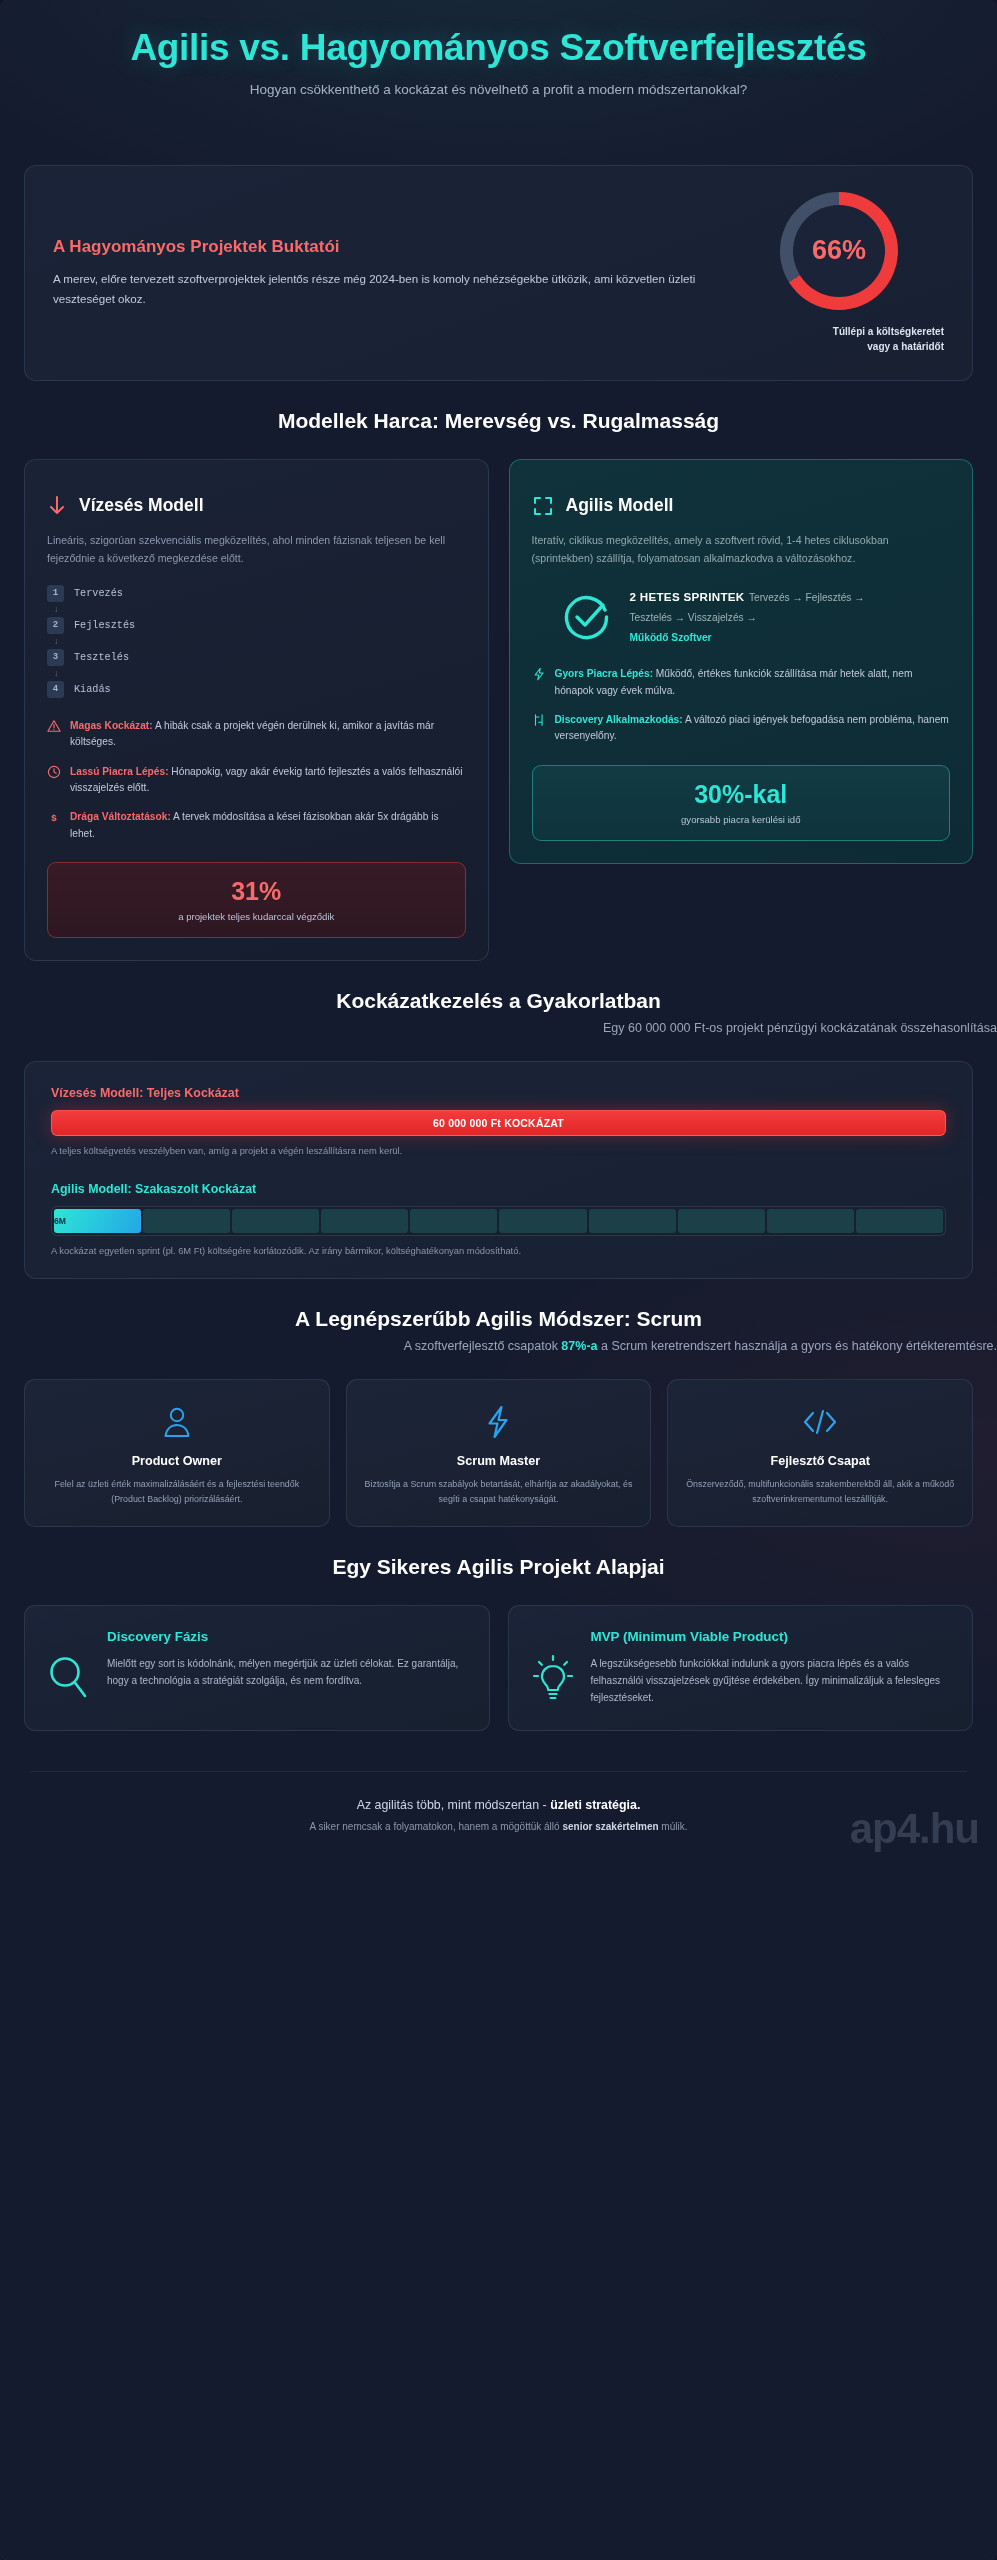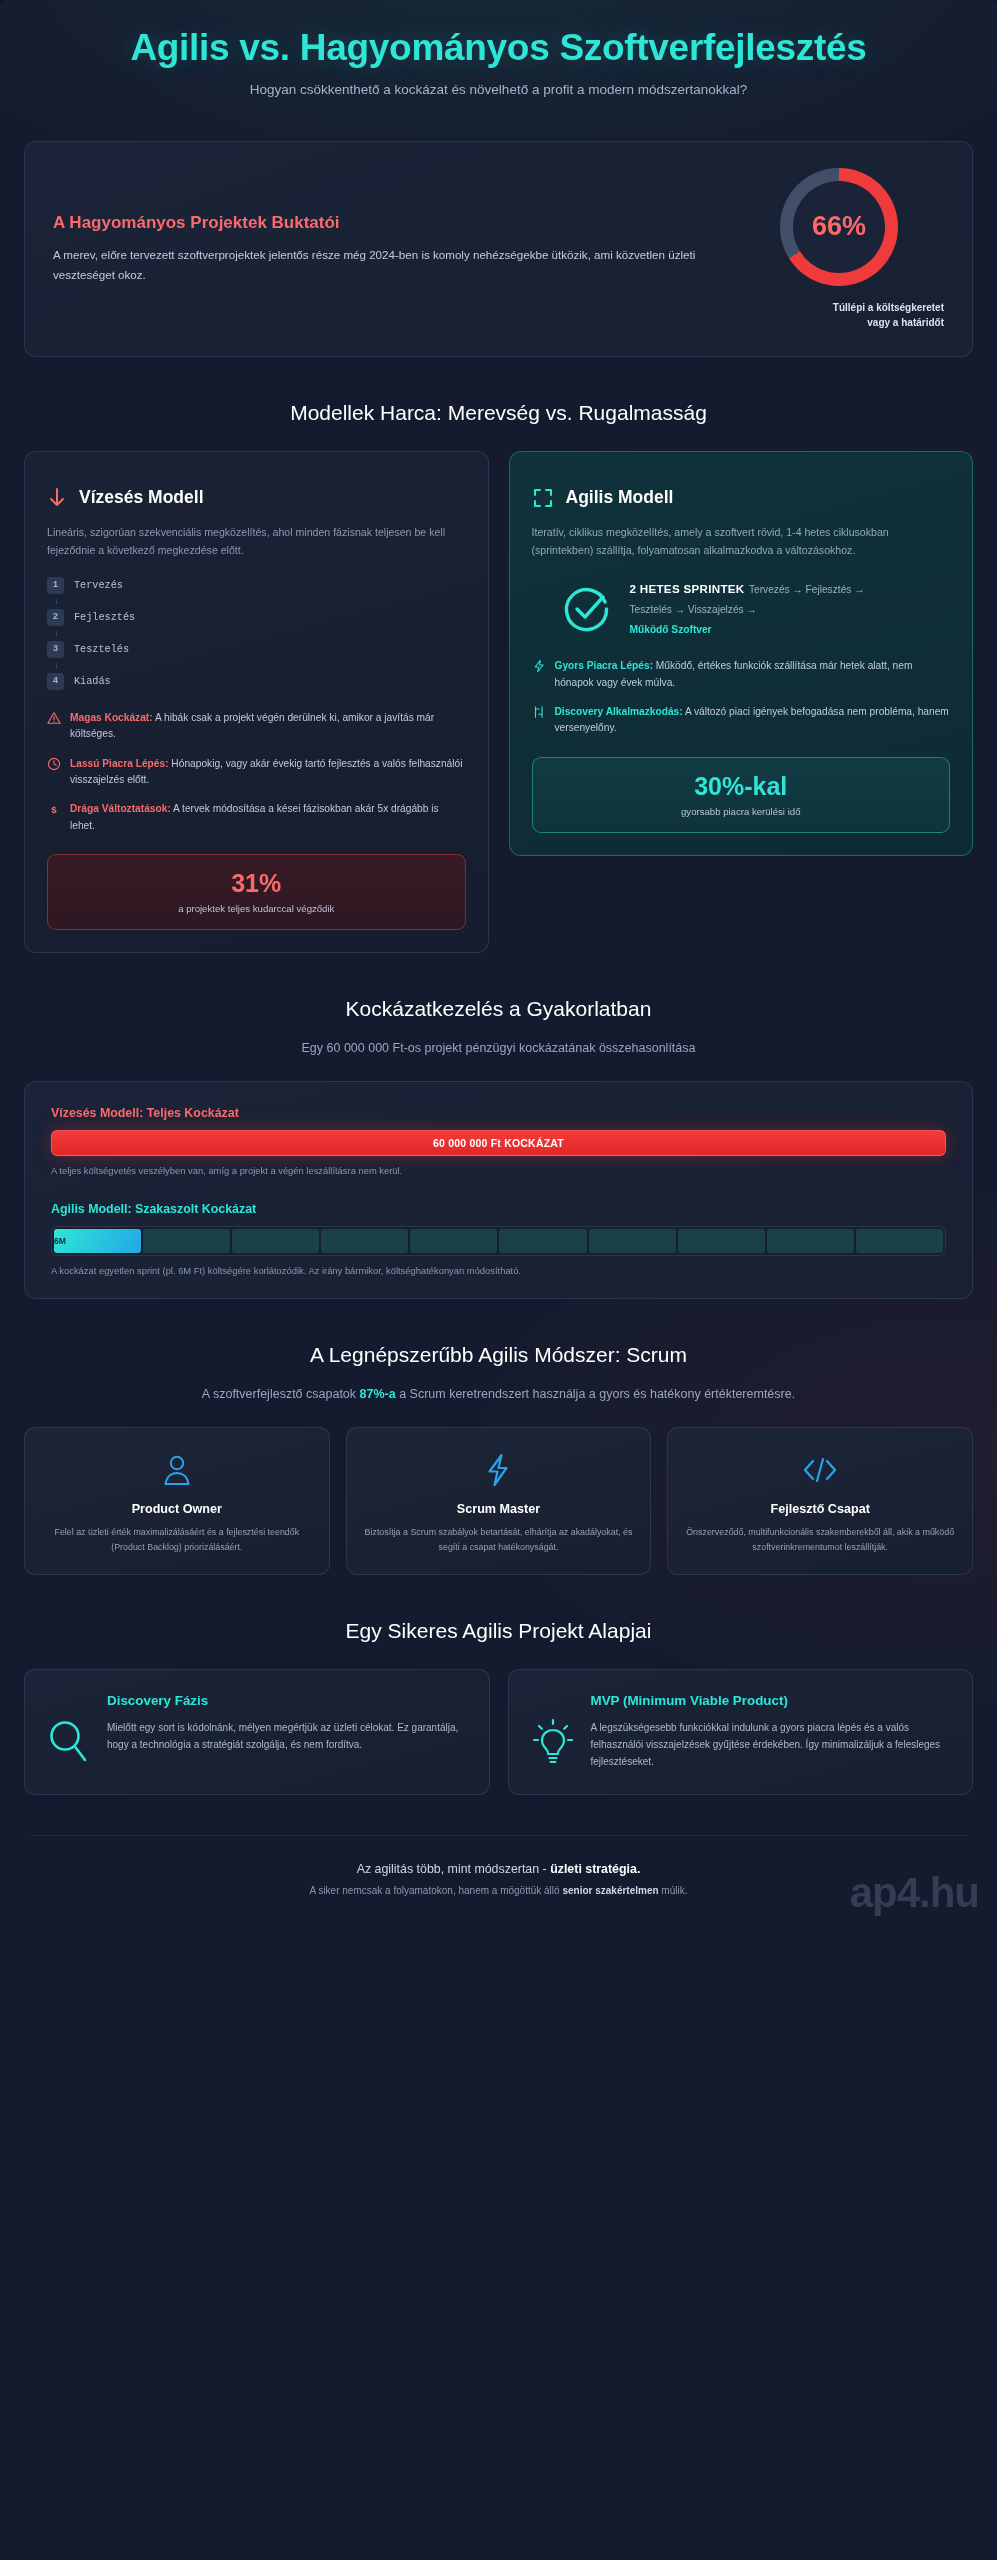--- a/index.html
+++ b/index.html
@@ -34,21 +34,21 @@
 
   
   .card{
     background:linear-gradient(160deg,#1b2338 0%,#182032 100%);
     border:1px solid rgba(122,150,190,0.18);
     border-radius:12px;
   }
 
   
   .pitfalls{
-    margin:34px 24px 0;padding:26px 28px;
+    margin:58px 24px 0;padding:26px 28px;
     display:flex;align-items:center;gap:37px;
   }
   .pitfalls .left{flex:1;}
   .pitfalls h2{
     font-size:17px;color:#fb6a6a;font-weight:bold;margin-bottom:12px;
   }
   .pitfalls p{font-size:11.6px;line-height:1.75;color:#c3ccdc;}
   .donutBox{width:210px;text-align:right;flex:0 0 210px;}
   .donut{
     width:118px;height:118px;border-radius:50%;margin:0 auto;
@@ -62,25 +62,25 @@
   .donut .val{
     position:absolute;inset:0;display:flex;align-items:center;justify-content:center;
     font-size:27px;font-weight:bold;color:#fb6a6a;z-index:2;
   }
   .donutBox .cap{
     margin-top:14px;font-size:10px;font-weight:bold;color:#dbe3ef;line-height:1.5;
   }
 
   
   .sectionTitle{
-    text-align:center;font-size:21px;font-weight:normal;color:#ffffff;
-    margin:44px 0 0;
+    text-align:center;font-size:21px;font-weight:bold;color:#ffffff;
+    margin:28px 0 0;
   }
   .sectionSub{
-    text-align:center;font-size:12.5px;color:#9aa6bd;margin-top:20px;
+    text-align:right;font-size:12.5px;color:#9aa6bd;margin-top:8px;
   }
   .sectionSub b{color:#2ee6d6;}
 
   
   .compare{
     display:grid;grid-template-columns:1fr 1fr;gap:20px;
     margin:26px 24px 0;align-items:start;
   }
   .modelCard{padding:35px 22px 22px;border-radius:12px;}
   .waterfall{

